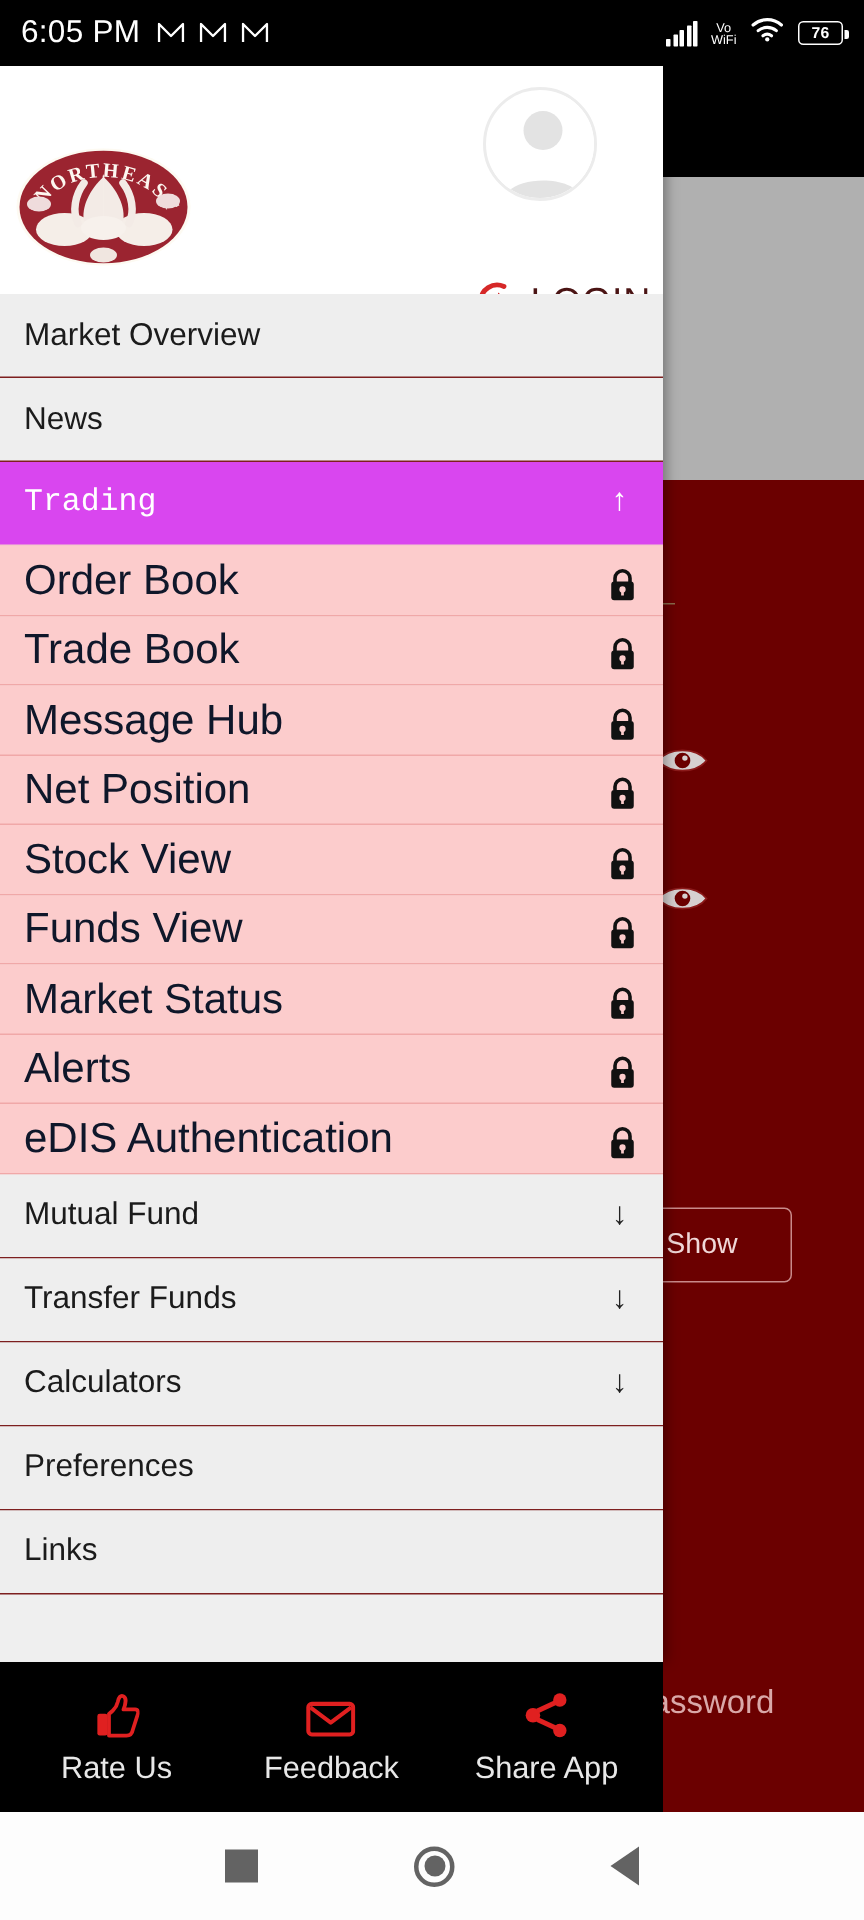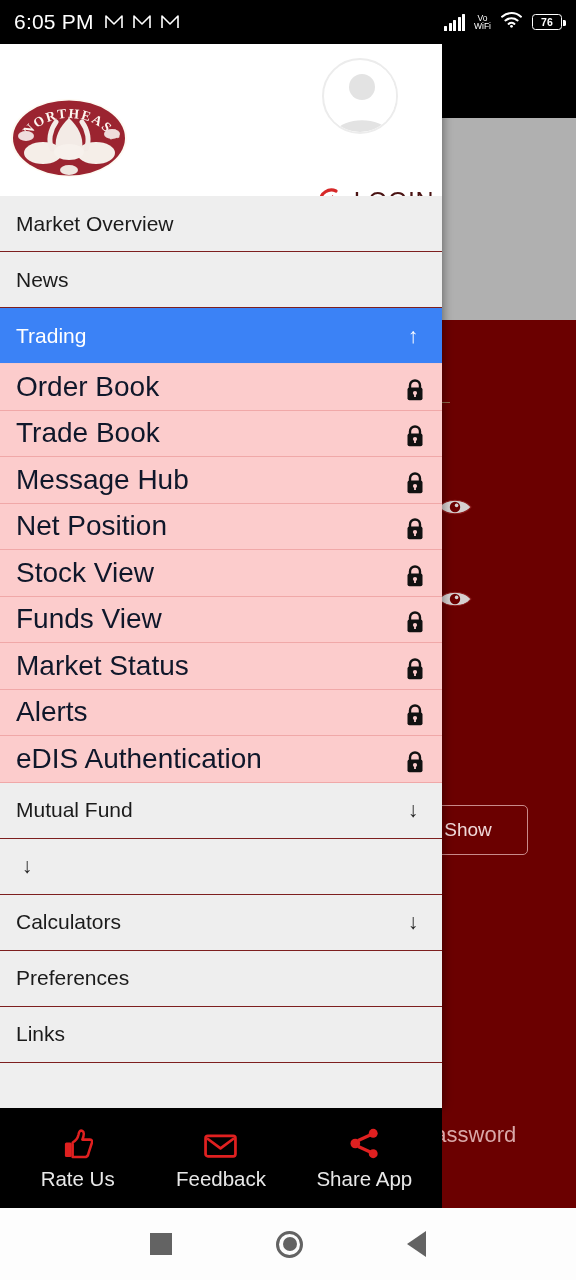--- a/index.html
+++ b/index.html
@@ -103,21 +103,21 @@
   .menu{ width:442px; }
   .mi{
     position:relative; display:flex; align-items:center;
     height:56px; padding:0 18px 0 16px;
     background:#eeeeee; border-bottom:1.5px solid #7d1f1f;
     font-size:21px; color:#1b1b1b;
   }
   .mi .label{ flex:1; }
   .mi .arrow{ font-size:21px; color:#222; width:22px; text-align:center; }
   .mi.active{
-    background:#3b82f6; color:#fff; border-bottom:1.5px solid #f6c9c9;
+    background:#d946ef; color:#fff; border-bottom:1.5px solid #f6c9c9;font-family:Liberation Mono, monospace;
   }
   .mi.active .arrow{ color:#fff; }
   .sub{
     position:relative; display:flex; align-items:center;
     height:46.5px; padding:0 18px 0 16px;
     background:#fccccc; border-bottom:1.2px solid #f0a8a8;
     font-size:28px; color:#0f172a;
   }
   .sub .label{ flex:1; }
   .sub:last-child{ border-bottom:2px solid #7d1f1f; }
@@ -318,20 +318,21 @@
               <rect x="1.5" y="8.6" width="15" height="12.6" rx="2" fill="#111"></rect>
               <circle cx="9" cy="14" r="2.1" fill="#fccccc"></circle>
               <rect x="8.1" y="14.4" width="1.8" height="3.6" fill="#fccccc"></rect>
             </svg></span>
         </div>
         <div class="mi">
           <span class="label">Mutual Fund</span>
           <span class="arrow">↓</span>
         </div>
         <div class="mi">
+          <span class="label">Transfer Funds</span>
           <span class="arrow">↓</span>
         </div>
         <div class="mi">
           <span class="label">Calculators</span>
           <span class="arrow">↓</span>
         </div>
         <div class="mi">
           <span class="label">Preferences</span>
         </div>
         <div class="mi">

